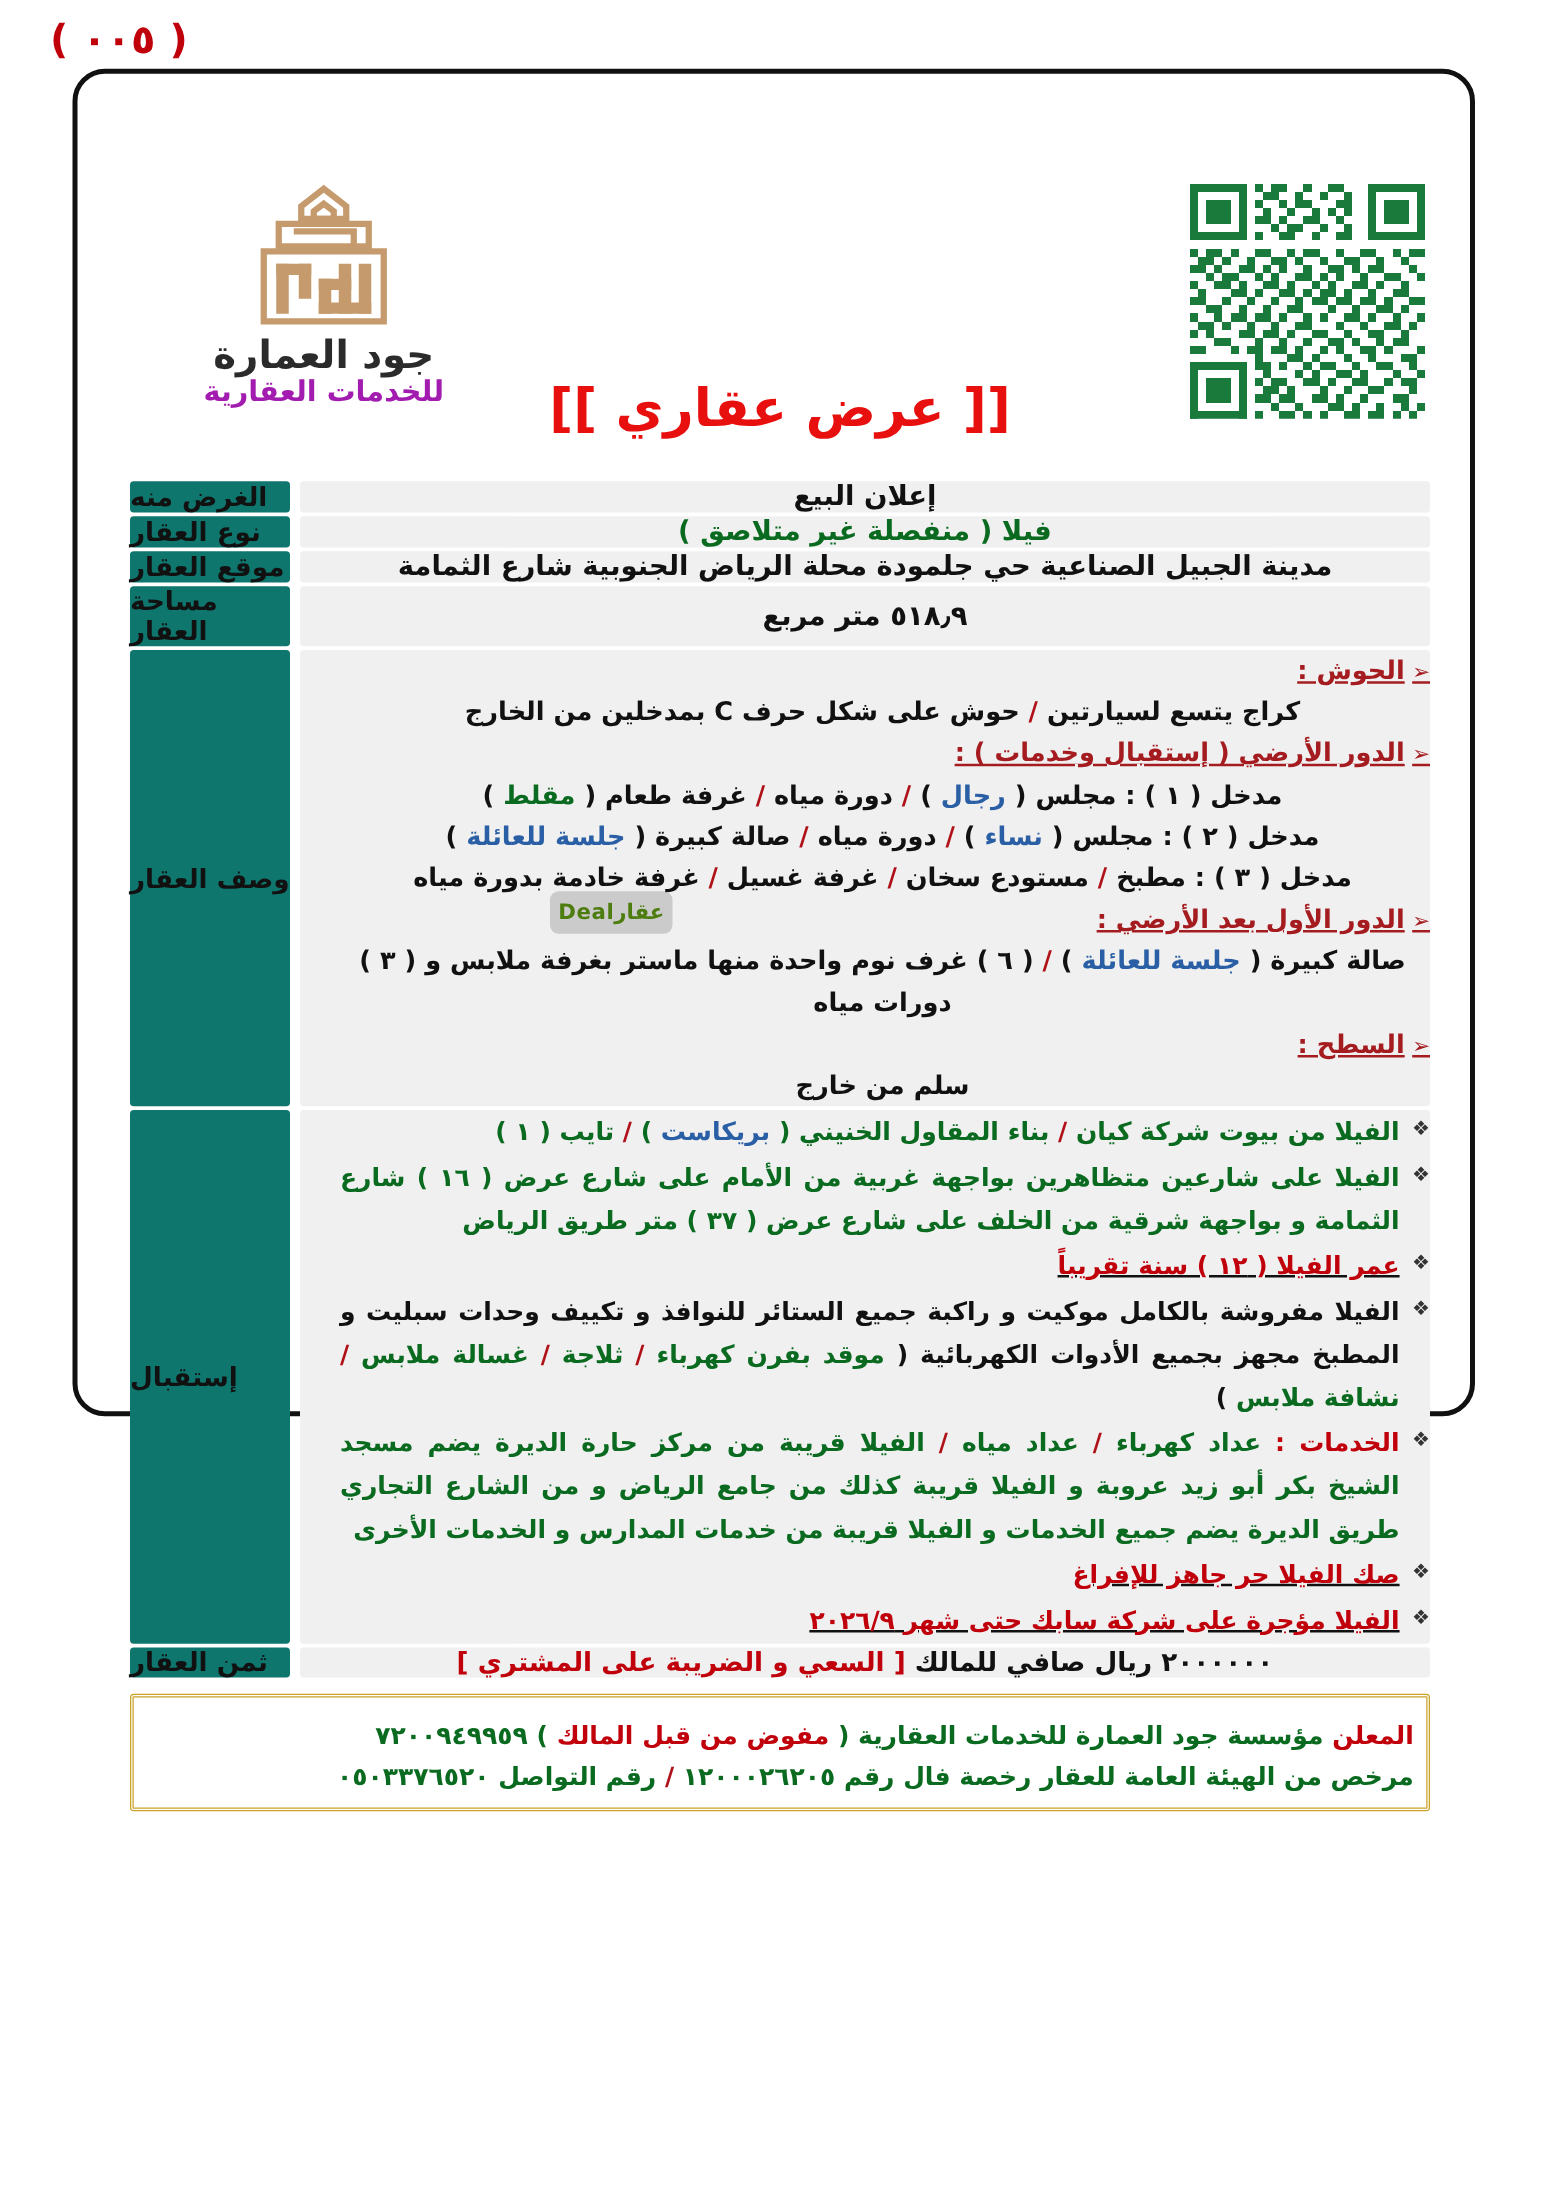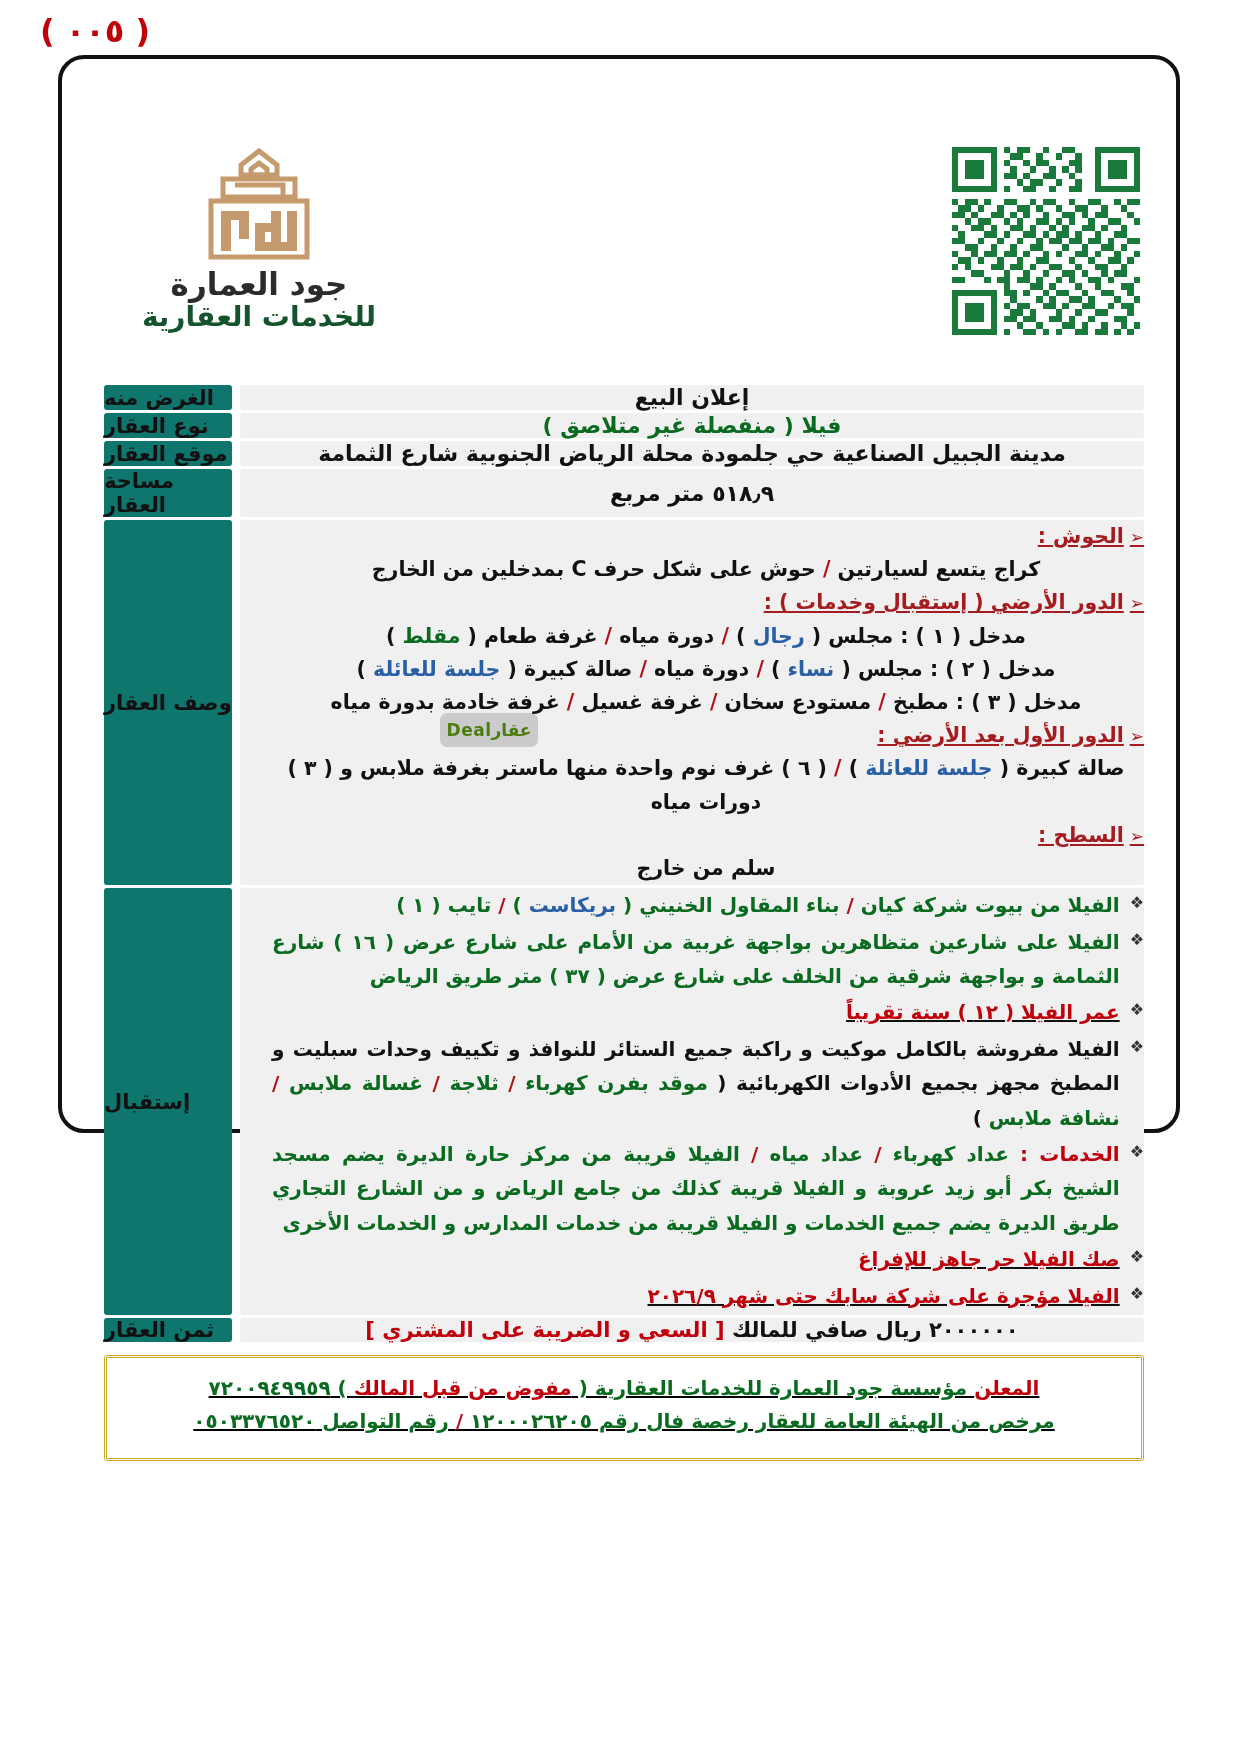--- a/index.html
+++ b/index.html
@@ -49,21 +49,21 @@
     width:310px;text-align:center;
   }
   .brand .logo-mark{
     height:118px;display:flex;align-items:flex-end;justify-content:center;
   }
   .brand .co-name{
     font-size:31px;font-weight:bold;color:#2b2b2b;
     margin-top:4px;line-height:1.1;letter-spacing:0px;
   }
   .brand .co-sub{
-    font-size:28px;font-weight:bold;color:#14532d;
+    font-size:23px;font-weight:bold;color:#a21caf;
     line-height:1.15;
   }
 
   .main-title{
     position:absolute;left:305px;top:205px;
     width:430px;text-align:center;
     color:#e8100f;font-size:42px;font-weight:bold;
     letter-spacing:0px;
     direction:rtl;
   }
@@ -121,24 +121,23 @@
   
   .price{
     text-align:center;font-size:21px;font-weight:bold;color:#111;
   }
 
   
   .footer-box{
     margin-top:10px;
     border:3px double #c9a227;
     border-radius:3px;
-    padding:14px 10px 20px;
-    text-align:center;
+    padding:14px 10px 8px;
+    text-align:right;
     background:#fff;
-    text-decoration:underline;
   }
   .footer-line{
     font-size:20px;font-weight:bold;color:#0a6b20;line-height:1.65;
   }
 
   
   .watermark{
     position:absolute;
     left:440px;top:713px;
     width:98px;height:34px;
@@ -408,20 +407,21 @@
               <rect x="78" y="66" width="10" height="40"></rect>
               <rect x="94" y="66" width="10" height="40"></rect>
               <rect x="62" y="97" width="42" height="9"></rect>
             </g>
           </svg>
         </div>
         <div class="co-name">جود العمارة</div>
         <div class="co-sub">للخدمات العقارية</div>
       </div>
 
+      <div class="main-title">[[ عرض عقاري ]]</div>
     </div>
 
     <table class="spec">
       <tbody id="tbody-root">
       <tr>
             <td class="val">
               <div class="val-center">إعلان البيع</div>
             </td>
             <td class="spacer"></td>
             <td class="lbl">الغرض منه</td>

